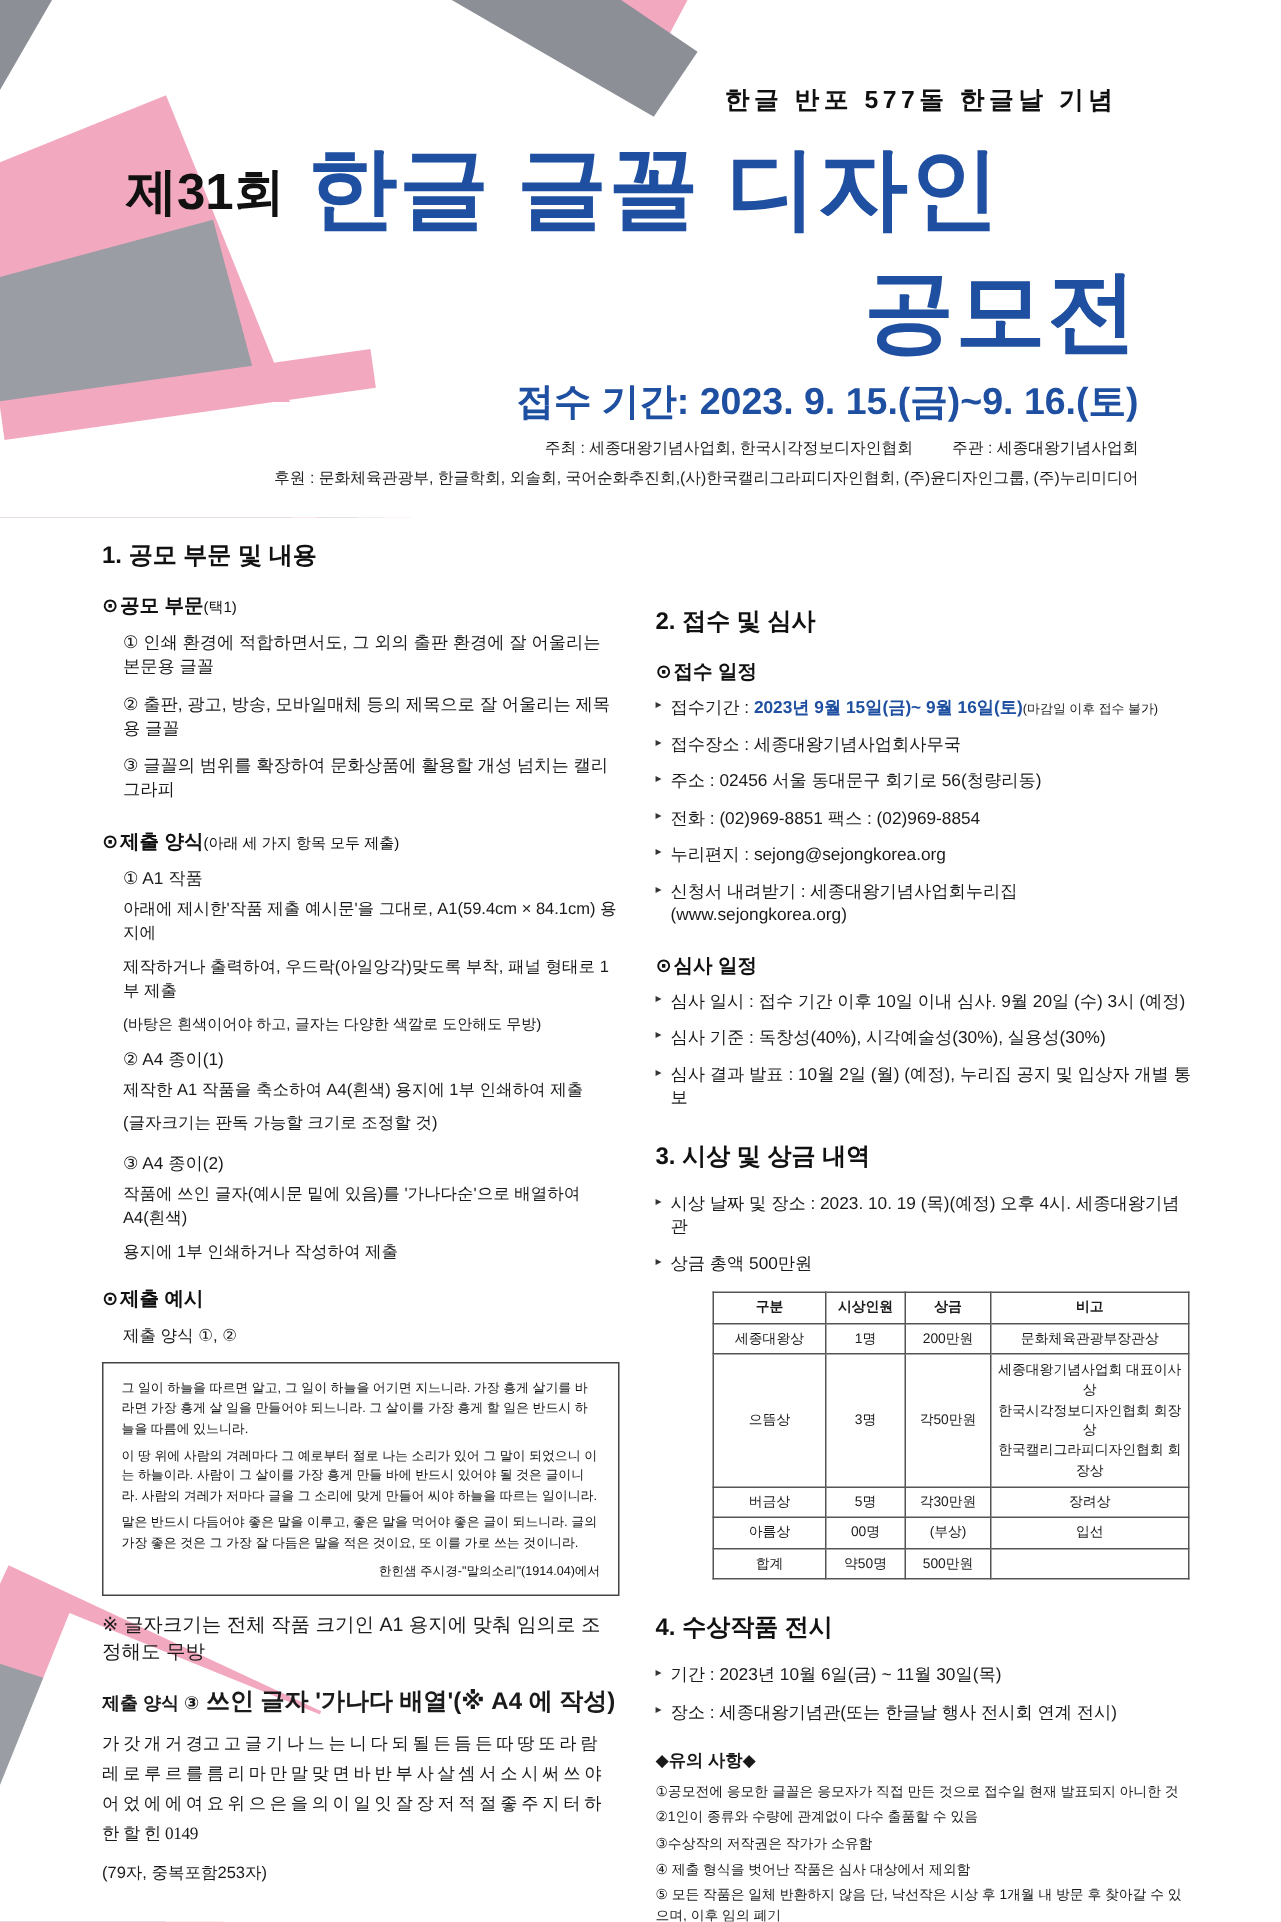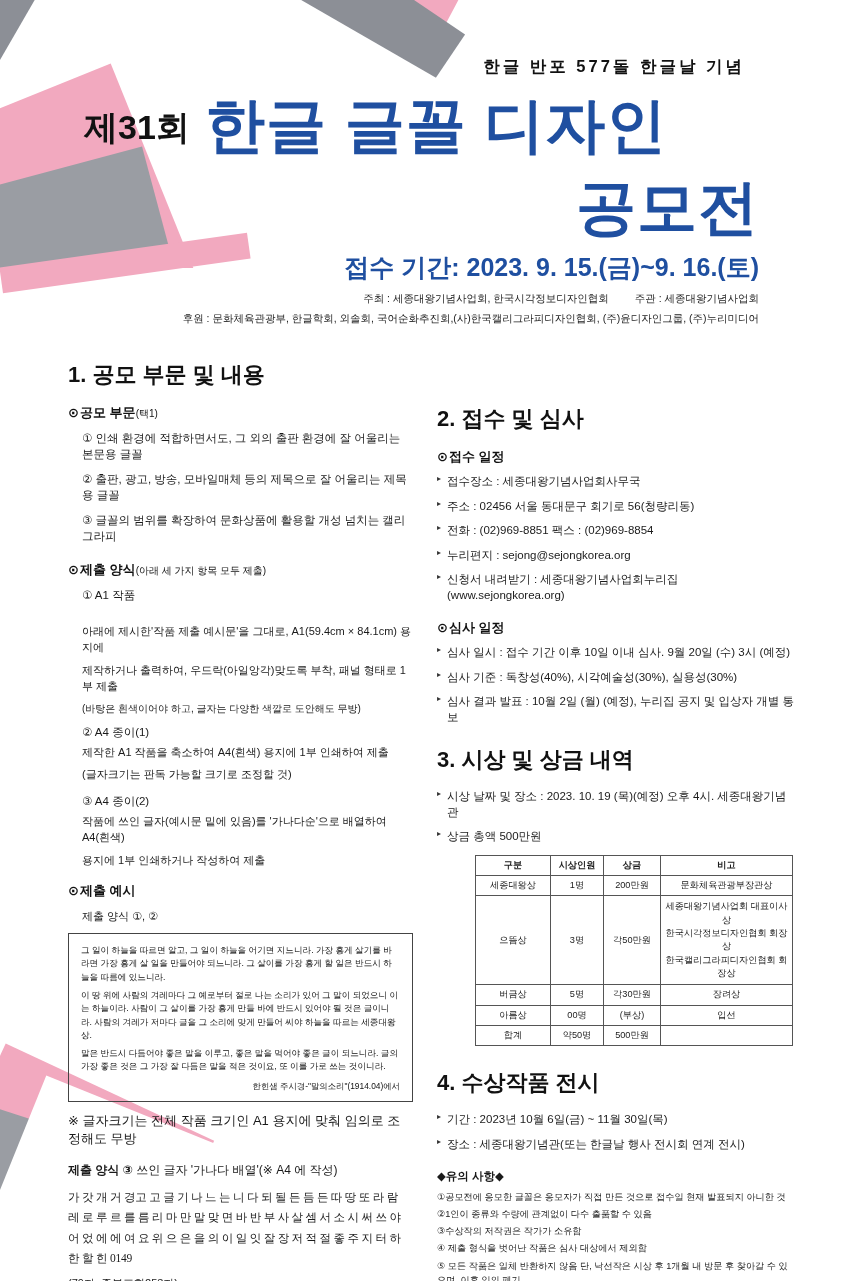--- a/index.html
+++ b/index.html
@@ -92,21 +92,21 @@
     position:absolute;right:95px;top:312px;
     font-size:10.5px;color:#222;white-space:nowrap;
   }
 
   
   .col{position:absolute;top:360px;}
   .colL{left:68px;width:345px;}
   .colR{left:437px;width:358px;margin-top:44px;}
 
   h2.sec{
-    font-size:22px;font-weight:bold;color:#111;margin:0 0 14px 0;
+    font-size:16px;font-weight:bold;color:#111;margin:0 0 14px 0;
     letter-spacing:0px;
   }
   .sec-blue{color:#1f4fa0;}
   .sub{
     font-size:13px;font-weight:bold;margin:0 0 8px 0;color:#111;
   }
   .sub .small{font-size:10px;font-weight:normal;}
   .bullet{font-size:11.5px;margin:0 0 9px 0;padding-left:10px;position:relative;line-height:1.35;}
   .bullet:before{content:"\25B8";position:absolute;left:0;top:0;font-size:8px;color:#333;}
   .num{font-size:11.5px;margin:0 0 9px 0;padding-left:14px;line-height:1.4;}
@@ -119,21 +119,21 @@
   
   .samplebox{
     border:1px solid #444;padding:10px 12px 8px 12px;margin:8px 0 10px 0;
     font-size:8.6px;line-height:1.58;color:#111;
   }
   .samplebox p{margin:0 0 4px 0;}
   .samplebox .src{text-align:right;margin-top:6px;font-size:8.4px;}
   .note{font-size:13px;margin:0 0 12px 0;}
 
   .arr-title{font-size:12px;font-weight:bold;margin:14px 0 8px 0;}
-  .arr-title .small{font-size:12px;font-weight:normal;}
+  .arr-title .small{font-size:16px;font-weight:bold;}
   .arr-body{font-size:11.5px;line-height:1.75;letter-spacing:-0.2px;margin:0 12px 8px 0;font-family:Liberation Serif, serif;}
   .cnt{font-size:11px;margin:6px 0 0 0;}
 
   
   table.prize{
     border-collapse:collapse;width:318px;margin:10px 0 0 38px;
     font-size:9.2px;
   }
   table.prize th,table.prize td{
     border:1px solid #555;padding:3px 2px;text-align:center;line-height:1.45;
@@ -184,42 +184,42 @@
     </div>
 
     <div class="num">① 인쇄 환경에 적합하면서도, 그 외의 출판 환경에 잘 어울리는 본문용 글꼴</div>
     <div class="num">② 출판, 광고, 방송, 모바일매체 등의 제목으로 잘 어울리는 제목용 글꼴</div>
     <div class="num">③ 글꼴의 범위를 확장하여 문화상품에 활용할 개성 넘치는 캘리그라피</div>
 
     <div class="sub" style="margin-top:16px;">
       <span class="circ">⊙</span><span>제출 양식</span><span class="small">(아래 세 가지 항목 모두 제출)</span>
     </div>
 
-    <div class="num" style="margin-bottom:20px;">① A1 작품</div>
+    <div class="num" style="margin-bottom:4px;">① A1 작품</div>
     <div class="plain ind">아래에 제시한'작품 제출 예시문'을 그대로, A1(59.4cm × 84.1cm) 용지에</div>
     <div class="plain ind">제작하거나 출력하여, 우드락(아일앙각)맞도록 부착, 패널 형태로 1부 제출</div>
     <div class="tiny">(바탕은 흰색이어야 하고, 글자는 다양한 색깔로 도안해도 무방)</div>
 
     <div class="num" style="margin-bottom:4px;">② A4 종이(1)</div>
     <div class="plain ind">제작한 A1 작품을 축소하여 A4(흰색) 용지에 1부 인쇄하여 제출</div>
     <div class="plain ind" style="margin-bottom:10px;">(글자크기는 판독 가능할 크기로 조정할 것)</div>
 
     <div class="num" style="margin-bottom:4px;">③ A4 종이(2)</div>
     <div class="plain ind">작품에 쓰인 글자(예시문 밑에 있음)를 '가나다순'으로 배열하여 A4(흰색)</div>
     <div class="plain ind" style="margin-bottom:14px;">용지에 1부 인쇄하거나 작성하여 제출</div>
 
     <div class="sub" style="margin-top:14px;">
       <span class="circ">⊙</span><span>제출 예시</span>
     </div>
 
     <div class="plain" style="padding-left:14px;margin-bottom:4px;">제출 양식 ①, ②</div>
 
     <div class="samplebox">
       <p>그 일이 하늘을 따르면 알고, 그 일이 하늘을 어기면 지느니라. 가장 흥게 살기를 바라면 가장 흥게 살 일을 만들어야 되느니라. 그 살이를 가장 흥게 할 일은 반드시 하늘을 따름에 있느니라.</p>
-      <p>이 땅 위에 사람의 겨레마다 그 예로부터 절로 나는 소리가 있어 그 말이 되었으니 이는 하늘이라. 사람이 그 살이를 가장 흥게 만들 바에 반드시 있어야 될 것은 글이니라. 사람의 겨레가 저마다 글을 그 소리에 맞게 만들어 씨야 하늘을 따르는 세종대왕상.</p>
+      <p>이 땅 위에 사람의 겨레마다 그 예로부터 절로 나는 소리가 있어 그 말이 되었으니 이는 하늘이라. 사람이 그 살이를 가장 흥게 만들 바에 반드시 있어야 될 것은 글이니라. 사람의 겨레가 저마다 글을 그 소리에 맞게 만들어 씨야 하늘을 따르는 일이니라.</p>
       <p>말은 반드시 다듬어야 좋은 말을 이루고, 좋은 말을 먹어야 좋은 글이 되느니라. 글의 가장 좋은 것은 그 가장 잘 다듬은 말을 적은 것이요, 또 이를 가로 쓰는 것이니라.</p>
       <div class="src">한힌샘 주시경-"말의소리"(1914.04)에서</div>
     </div>
 
     <div class="note">※ 글자크기는 전체 작품 크기인 A1 용지에 맞춰 임의로 조정해도 무방</div>
 
     <div class="arr-title">
       <span>제출 양식 ③</span><span class="small"> 쓰인 글자 '가나다 배열'(※ A4 에 작성)</span>
     </div>
     <div class="arr-body">가 갓 개 거 경고 고 글 기 나 느 는 니 다 되 될 든 듬 든 따 땅 또 라 람 레 로 루 르 를 름 리 마 만 말 맞 면 바 반 부 사 살 셈 서 소 시 써 쓰 야 어 었 에 에 여 요 위 으 은 을 의 이 일 잇 잘 장 저 적 절 좋 주 지 터 하 한 할 힌 0149</div>
@@ -227,20 +227,23 @@
   </div>
 
   <div class="col colR">
 
     <h2 class="sec">2. 접수 및 심사</h2>
 
     <div class="sub">
       <span class="circ">⊙</span><span>접수 일정</span>
     </div>
 
+    <div class="bullet">
+      <span>접수기간 : </span><b class="blue">2023년 9월 15일(금)~ 9월 16일(토)</b><span style="font-size:8.6px">(마감일 이후 접수 불가)</span>
+    </div>
     <div class="bullet">접수장소 : 세종대왕기념사업회사무국</div>
     <div class="bullet">주소 : 02456 서울 동대문구 회기로 56(청량리동)</div>
     <div class="bullet">전화 : (02)969-8851 팩스 : (02)969-8854</div>
     <div class="bullet">누리편지 : sejong@sejongkorea.org</div>
     <div class="bullet">신청서 내려받기 : 세종대왕기념사업회누리집(www.sejongkorea.org)</div>
 
     <div class="sub" style="margin-top:16px;">
       <span class="circ">⊙</span><span>심사 일정</span>
     </div>
     <div class="bullet">심사 일시 : 접수 기간 이후 10일 이내 심사. 9월 20일 (수) 3시 (예정)</div>

